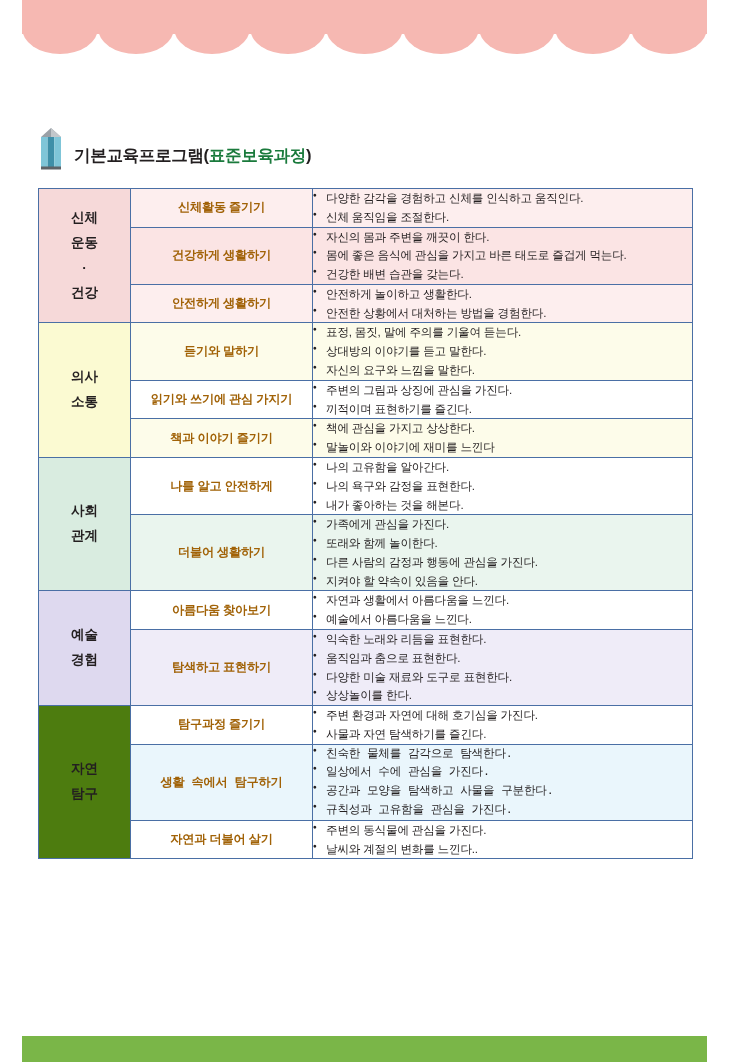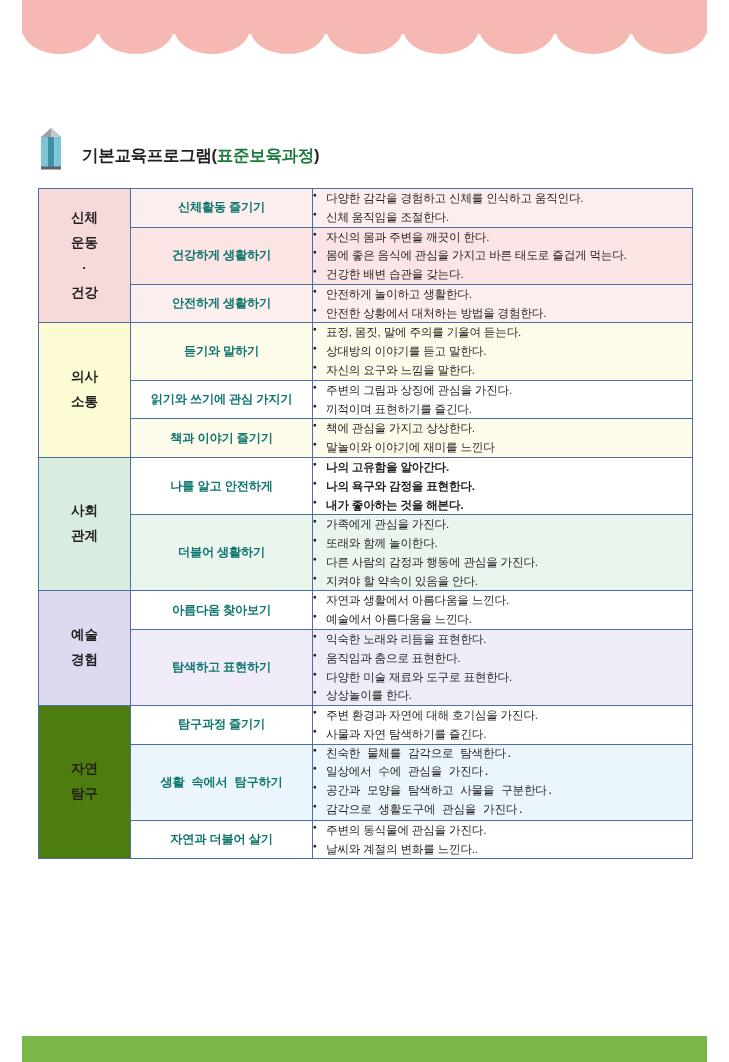--- a/index.html
+++ b/index.html
@@ -56,21 +56,21 @@
     background: #7ab648;
   }
 
   
   .title-row {
     position: absolute;
     top: 128px;
     left: 38px;
     display: flex;
     align-items: flex-end;
-    gap: 18px;
+    gap: 10px;
   }
   .pencil {
     width: 26px;
     height: 42px;
     position: relative;
   }
   .title-text {
     font-size: 16.5px;
     font-weight: bold;
     color: #231f20;
@@ -105,21 +105,21 @@
     font-size: 13.5px;
     font-weight: bold;
     color: #231f20;
     line-height: 1.85;
     padding: 6px 2px;
   }
   .topic-cell {
     text-align: center;
     font-size: 12.2px;
     font-weight: bold;
-    color: #0f766e;
+    color: #a16207;
     padding: 8px 4px;
     letter-spacing: -0.2px;
   }
   .detail-cell {
     padding: 7px 8px 7px 10px;
   }
   .detail-cell ul {
     margin: 0;
     padding: 0;
     list-style: none;
@@ -149,21 +149,21 @@
   .t-phys-1 { background: #fdeeee; }
   .t-phys-2 { background: #fbe4e4; }
   .t-phys-3 { background: #fdeeee; }
 
   .a-comm   { background: #fbfad2; }
   .t-comm-1 { background: #fdfcea; }
   .t-comm-2 { background: #ffffff; }
   .t-comm-3 { background: #fdfcea; }
 
   .a-soc    { background: #d9ece0; margin-top: 14px; }
-  .t-soc-1  { background: #ffffff; font-weight: bold; }
+  .t-soc-1  { background: #ffffff; }
   .t-soc-2  { background: #eaf5ee; }
 
   .a-art    { background: #ded9ef; }
   .t-art-1  { background: #ffffff; }
   .t-art-2  { background: #efecf8; }
 
   .a-nat    { background: #4d7c0f; }
   .t-nat-1  { background: #ffffff; }
   .t-nat-2  { background: #eaf6fc; font-family: Liberation Mono, monospace; }
   .t-nat-3  { background: #ffffff; }
@@ -333,21 +333,21 @@
         </ul>
       </td>
     </tr>
     <tr>
       <td class="topic-cell t-nat-2">생활 속에서 탐구하기</td>
       <td class="detail-cell t-nat-2">
         <ul>
           <li>친숙한 물체를 감각으로 탐색한다.</li>
           <li>일상에서 수에 관심을 가진다.</li>
           <li>공간과 모양을 탐색하고 사물을 구분한다.</li>
-          <li>감각으로 생활도구에 관심을 가진다.</li>
+          <li>규칙성과 고유함을 관심을 가진다.</li>
         </ul>
       </td>
     </tr>
     <tr>
       <td class="topic-cell t-nat-3">자연과 더불어 살기</td>
       <td class="detail-cell t-nat-3">
         <ul>
           <li>주변의 동식물에 관심을 가진다.</li>
           <li>날씨와 계절의 변화를 느낀다..</li>
         </ul>

